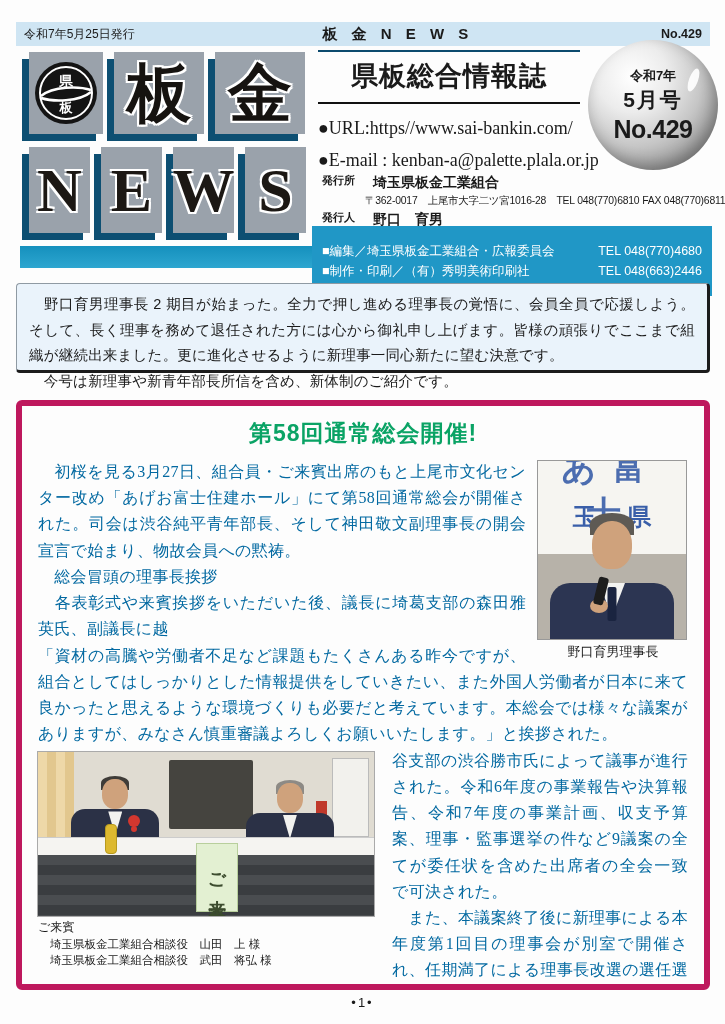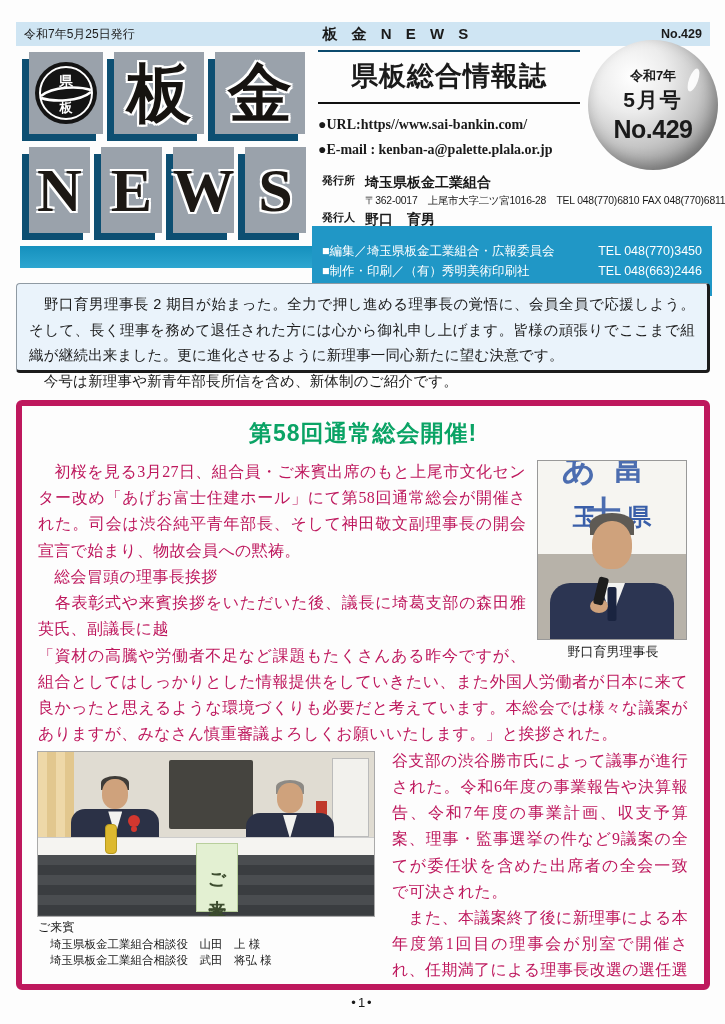--- a/index.html
+++ b/index.html
@@ -27,25 +27,25 @@
         font-weight:bold;color:#1c1814;
         text-shadow:-2px -2px 0 #fff,2px -2px 0 #fff,-2px 2px 0 #fff,2px 2px 0 #fff;}
   .logo-bar{position:absolute;left:0;bottom:0;width:292px;height:22px;
         background:linear-gradient(#1590bd,#2da6d0);}
 
   
   .masthead{position:absolute;left:318px;top:50px;width:262px;}
   .mag-title{font-family:"Liberation Serif",serif;font-weight:bold;font-size:27px;
         letter-spacing:1px;text-align:center;border-top:2px solid #0c4a6e;
         border-bottom:2px solid #111;padding:6px 0 8px;}
-  .contact{margin-top:9px;font-family:"Liberation Serif",serif;font-weight:bold;
-        font-size:14px;line-height:1.75;white-space:nowrap;}
+  .contact{margin-top:9px;font-family:"Liberation Serif",serif;font-weight:normal;
+        font-size:18px;line-height:1.75;white-space:nowrap;}
 
   .publisher{position:absolute;left:322px;top:172px;width:396px;font-size:11px;line-height:1.5;}
-  .pub-row{display:flex;gap:10px;}
+  .pub-row{display:flex;gap:18px;}
   .pub-label{font-weight:bold;flex:none;}
   .pub-name{font-weight:bold;font-size:14px;text-align:right;}
   .pub-addr{margin-left:43px;font-size:10.4px;letter-spacing:-0.2px;white-space:nowrap;text-align:right;}
 
   .infobar{position:absolute;left:312px;top:226px;width:400px;background:#2097c6;color:#fff;
         font-size:12.5px;padding:15px 10px;box-sizing:border-box;}
   .infobar-row{display:flex;justify-content:space-between;line-height:1.6;}
 
   
   .sphere{position:absolute;left:588px;top:40px;width:130px;height:130px;border-radius:50%;
@@ -64,21 +64,21 @@
         border-bottom:3px solid #1c1c1c;border-radius:4px;padding:8px 12px;
         font-size:14.5px;line-height:1.76;letter-spacing:0.2px;}
   .introbox p{margin:0;text-align:justify;}
 
   
   .article{position:absolute;left:16px;top:400px;width:694px;height:590px;box-sizing:border-box;
         border:6px solid #be185d;border-radius:6px;padding:10px 16px 4px;overflow:hidden;}
   .headline{color:#0aa365;font-size:23px;font-weight:bold;text-align:center;
         margin:2px 0 10px;letter-spacing:1px;}
   .body-p{font-family:"Liberation Serif",serif;font-size:16px;line-height:1.64;
-        text-align:justify;margin:0;letter-spacing:0.3px;color:#be185d;}
+        text-align:justify;margin:0;letter-spacing:0.3px;color:#0369a1;}
 
   
   .photo1{float:right;width:150px;margin:2px 0 4px 12px;text-align:center;}
   .img1{position:relative;width:148px;height:178px;background:#b7b2a9;overflow:hidden;
         outline:1px solid #999;}
   .banner{position:absolute;left:0;right:0;top:0;height:52%;background:#f6f5f1;}
   .banner-chars{position:absolute;top:40px;left:0;right:0;text-align:center;color:#3a5fa9;
         font-weight:900;font-size:24px;letter-spacing:12px;text-indent:12px;}
   .banner-crop{position:absolute;top:-16px;left:0;right:0;text-align:center;color:#3a5fa9;
         font-weight:900;font-size:34px;letter-spacing:16px;opacity:.9;}
@@ -185,21 +185,21 @@
   <div class="pub-addr">〒362-0017　上尾市大字二ツ宮1016-28　TEL 048(770)6810  FAX 048(770)6811</div>
   <div class="pub-row">
     <span class="pub-label">発行人</span>
     <span class="pub-name">野口　育男</span>
   </div>
 </div>
 
 <div class="infobar">
   <div class="infobar-row">
     <span>■編集／埼玉県板金工業組合・広報委員会</span>
-    <span>TEL 048(770)3450</span>
+    <span>TEL 048(770)4680</span>
   </div>
   <div class="infobar-row">
     <span>■制作・印刷／（有）秀明美術印刷社</span>
     <span>TEL 048(663)2446</span>
   </div>
 </div>
 
 <div class="sphere">
   <div class="sphere-era">令和7年</div>
   <div class="sphere-month">5月号</div>

